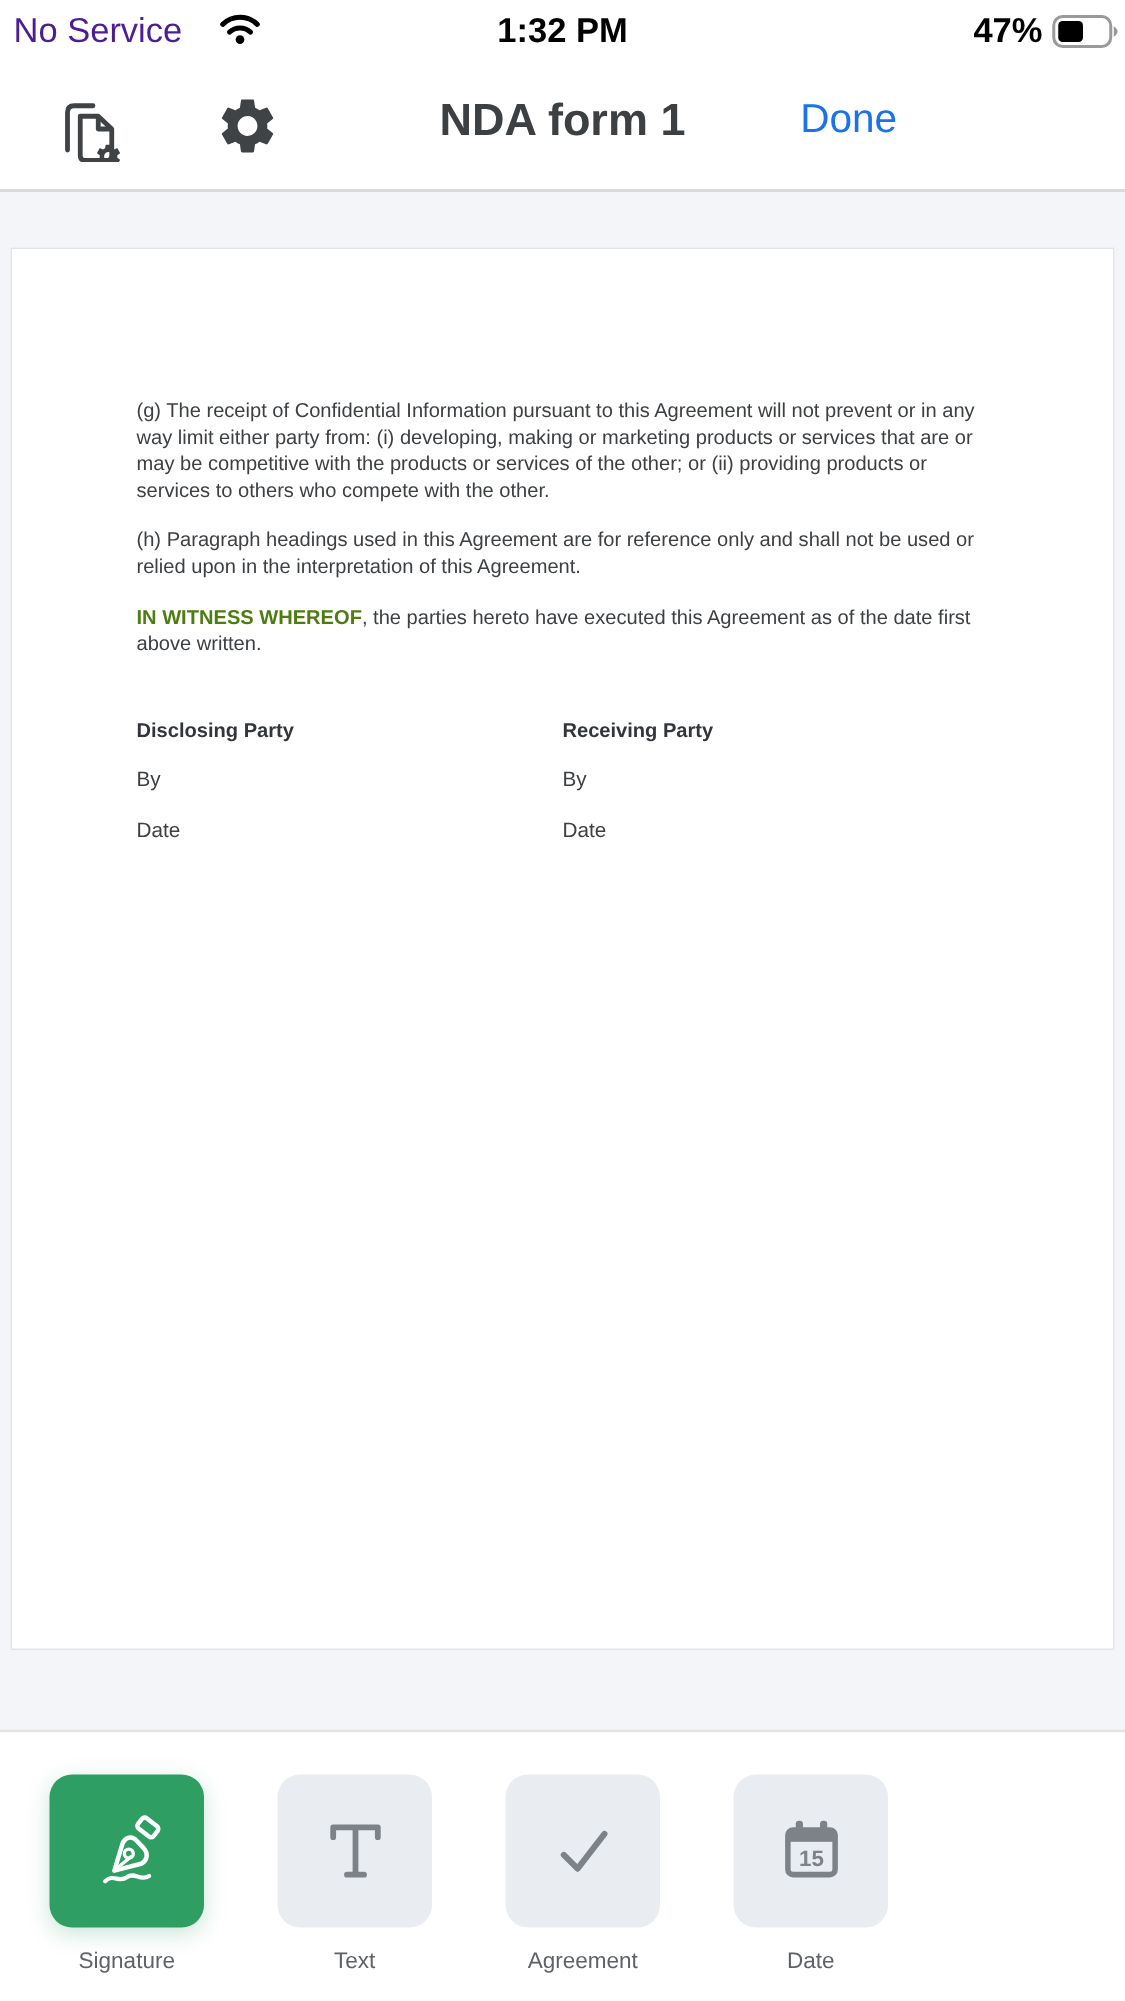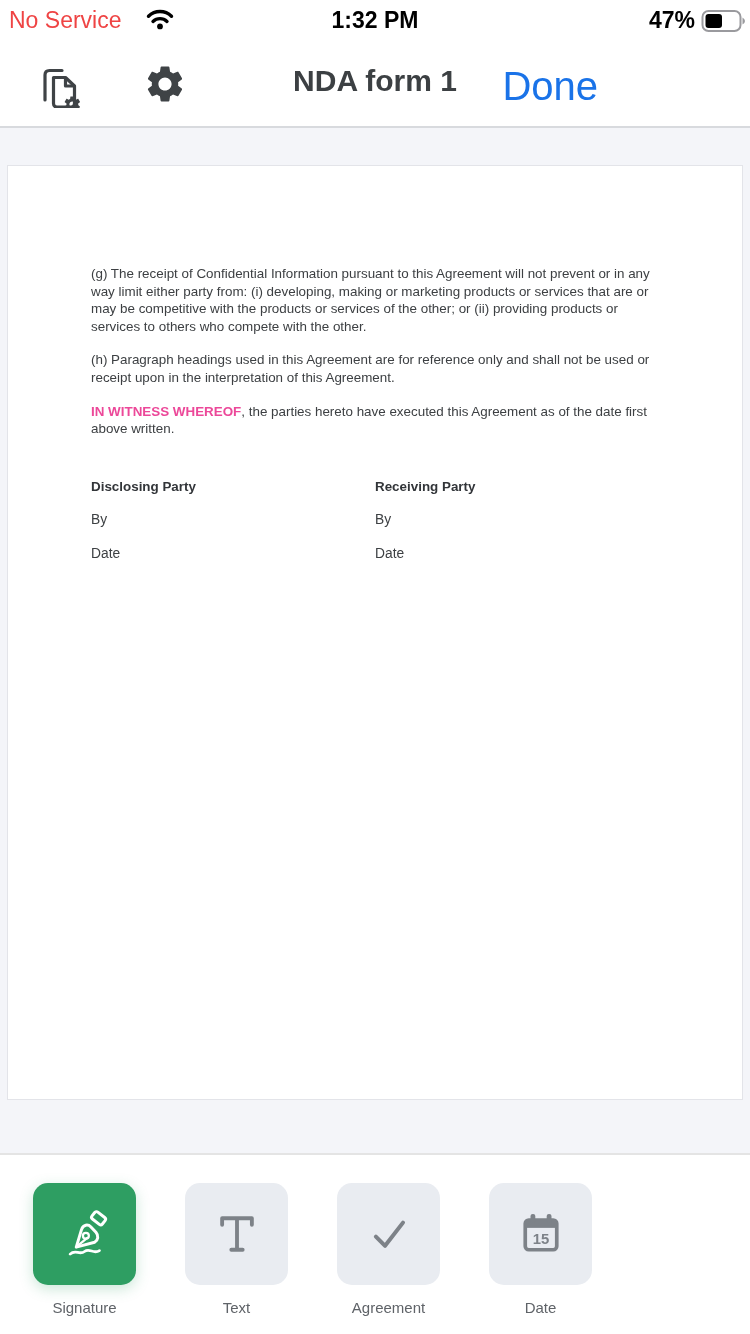--- a/index.html
+++ b/index.html
@@ -12,21 +12,21 @@
   }
   .phone { position: absolute; inset: 0; width: 750px; height: 1334px; background: #fff; }
 
   
   .status-bar {
     position: absolute; top: 0; left: 0; width: 750px; height: 44px;
     background: #fff;
   }
   .carrier {
     position: absolute; left: 9px; top: 7px;
-    font-size: 23px; color: #ef4444;
+    font-size: 23px; color: #4c1d95;
   }
   .wifi { position: absolute; left: 146px; top: 8px; }
   .clock {
     position: absolute; top: 7px; left: 0; width: 750px; text-align: center;
     font-size: 23px; font-weight: 700; color: #000000;
   }
   .battery-group { position: absolute; right: 4px; top: 7px; display: flex; align-items: center; font-weight: bold; }
   .battery-percent { font-size: 23px; color: #000; margin-right: 6px; }
 
   
@@ -37,41 +37,41 @@
   .nav-icon-btn { position: absolute; top: 18px; width: 46px; height: 46px; background: none; border: none; padding: 0; cursor: pointer; }
   .doc-settings-btn { left: 36px; }
   .gear-btn { left: 142px; }
   .nav-title {
     position: absolute; top: 20px; left: 150px; width: 450px; text-align: center;
     font-size: 30px; font-weight: 600; color: #3c4043;
     white-space: nowrap;
   }
   .done-btn {
     position: absolute; top: 20px; right: 34px;
-    font-size: 40px; font-weight: 500; color: #1a73e8;
+    font-size: 27px; font-weight: 500; color: #1a73e8;
     background: none; border: none; padding: 0; cursor: pointer;
     font-family: "Liberation Sans", sans-serif;
   }
   .nav-divider { position: absolute; top: 126px; left: 0; width: 750px; height: 2px; background: #d8dade; }
 
   
   .doc-area {
     position: absolute; top: 128px; left: 0; width: 750px; height: 1025px;
     background: #f4f5f9;
   }
   .page {
     position: absolute; top: 37px; left: 7px; width: 736px; height: 935px;
     background: #ffffff; border: 1px solid #e3e4e9;
   }
   .page-content {
     position: absolute; top: 99px; left: 83px; width: 568px;
     font-size: 13.4px; line-height: 17.6px; color: #3d4043;
   }
   .page-content p { margin-bottom: 16px; }
-  .witness b { font-weight: 700; color: #ec4899; }
+  .witness b { font-weight: 700; color: #4d7c0f; }
 
   .parties { display: flex; margin-top: 40px; }
   .party-col { width: 299px; }
   .party-heading { font-weight: 700; font-size: 13.4px; color: #323539; }
   .party-row { margin-top: 16px; font-size: 13.8px; }
 
   
   .toolbar-divider { position: absolute; top: 1153px; left: 0; width: 750px; height: 2px; background: #e4e4e4; }
   .toolbar {
     position: absolute; top: 1155px; left: 0; width: 750px; height: 179px;
@@ -136,21 +136,21 @@
     </button>
     <div class="nav-title">NDA form 1</div>
     <button class="done-btn">Done</button>
   </div>
   <div class="nav-divider"></div>
 
   <div class="doc-area">
     <div class="page">
       <div class="page-content">
         <p>(g) The receipt of Confidential Information pursuant to this Agreement will not prevent or in any way limit either party from: (i) developing, making or marketing products or services that are or may be competitive with the products or services of the other; or (ii) providing products or services to others who compete with the other.</p>
-        <p>(h) Paragraph headings used in this Agreement are for reference only and shall not be used or receipt upon in the interpretation of this Agreement.</p>
+        <p>(h) Paragraph headings used in this Agreement are for reference only and shall not be used or relied upon in the interpretation of this Agreement.</p>
         <p class="witness"><b>IN WITNESS WHEREOF</b><span>, the parties hereto have executed this Agreement as of the date first above written.</span></p>
 
         <div class="parties">
           <div class="party-col">
             <div class="party-heading">Disclosing Party</div>
             <div class="party-row">By</div>
             <div class="party-row">Date</div>
           </div>
           <div class="party-col">
             <div class="party-heading">Receiving Party</div>

